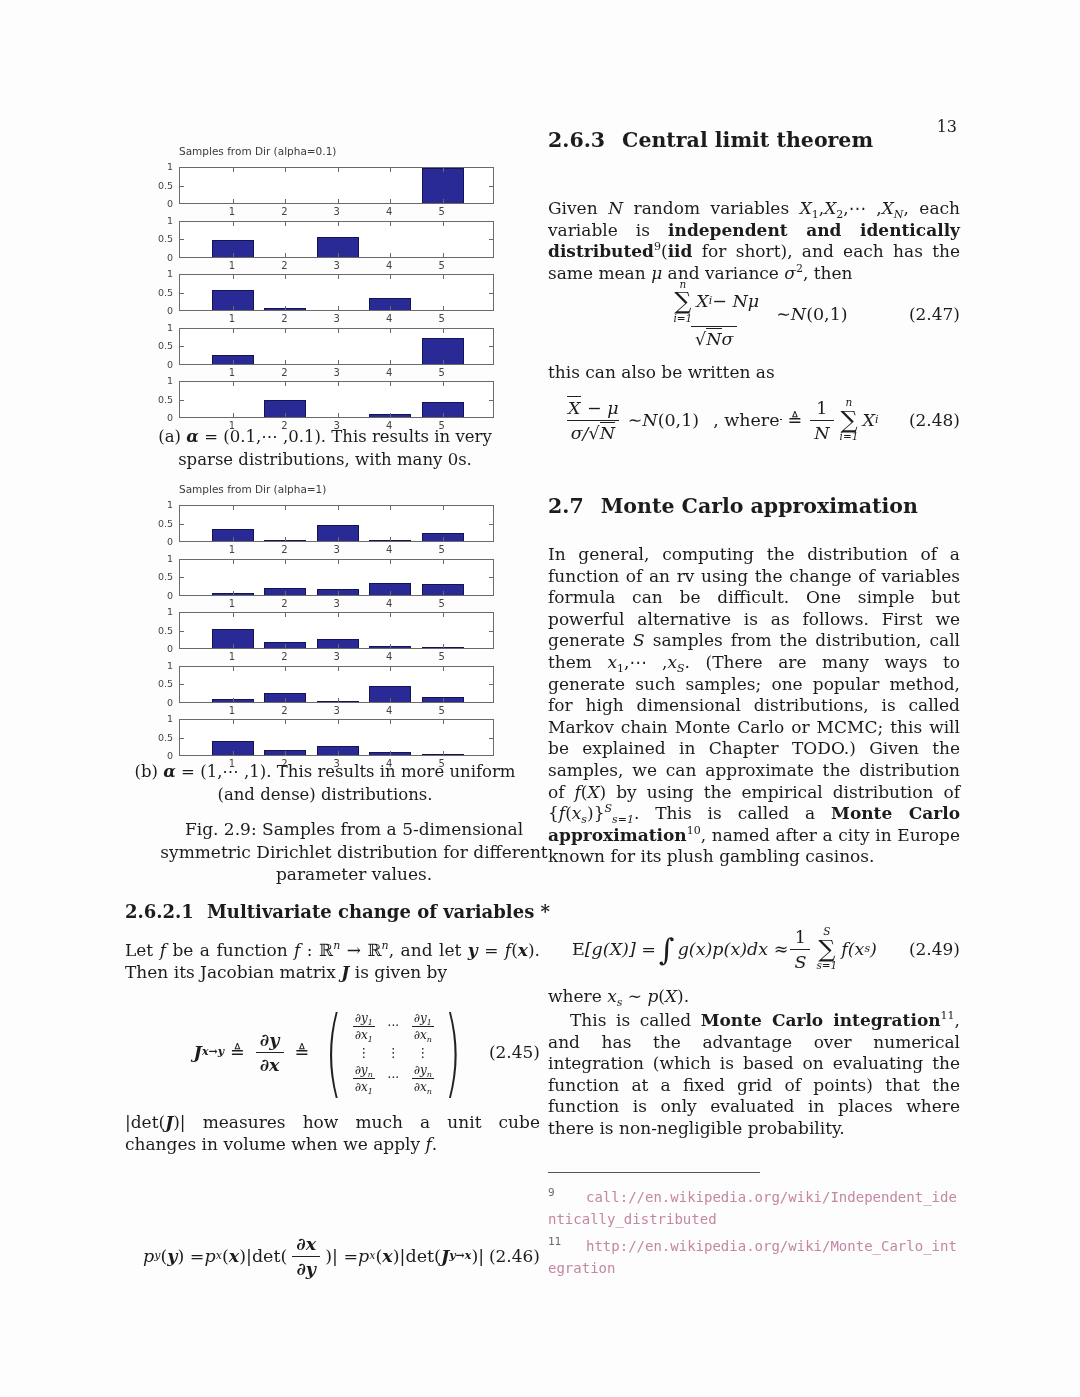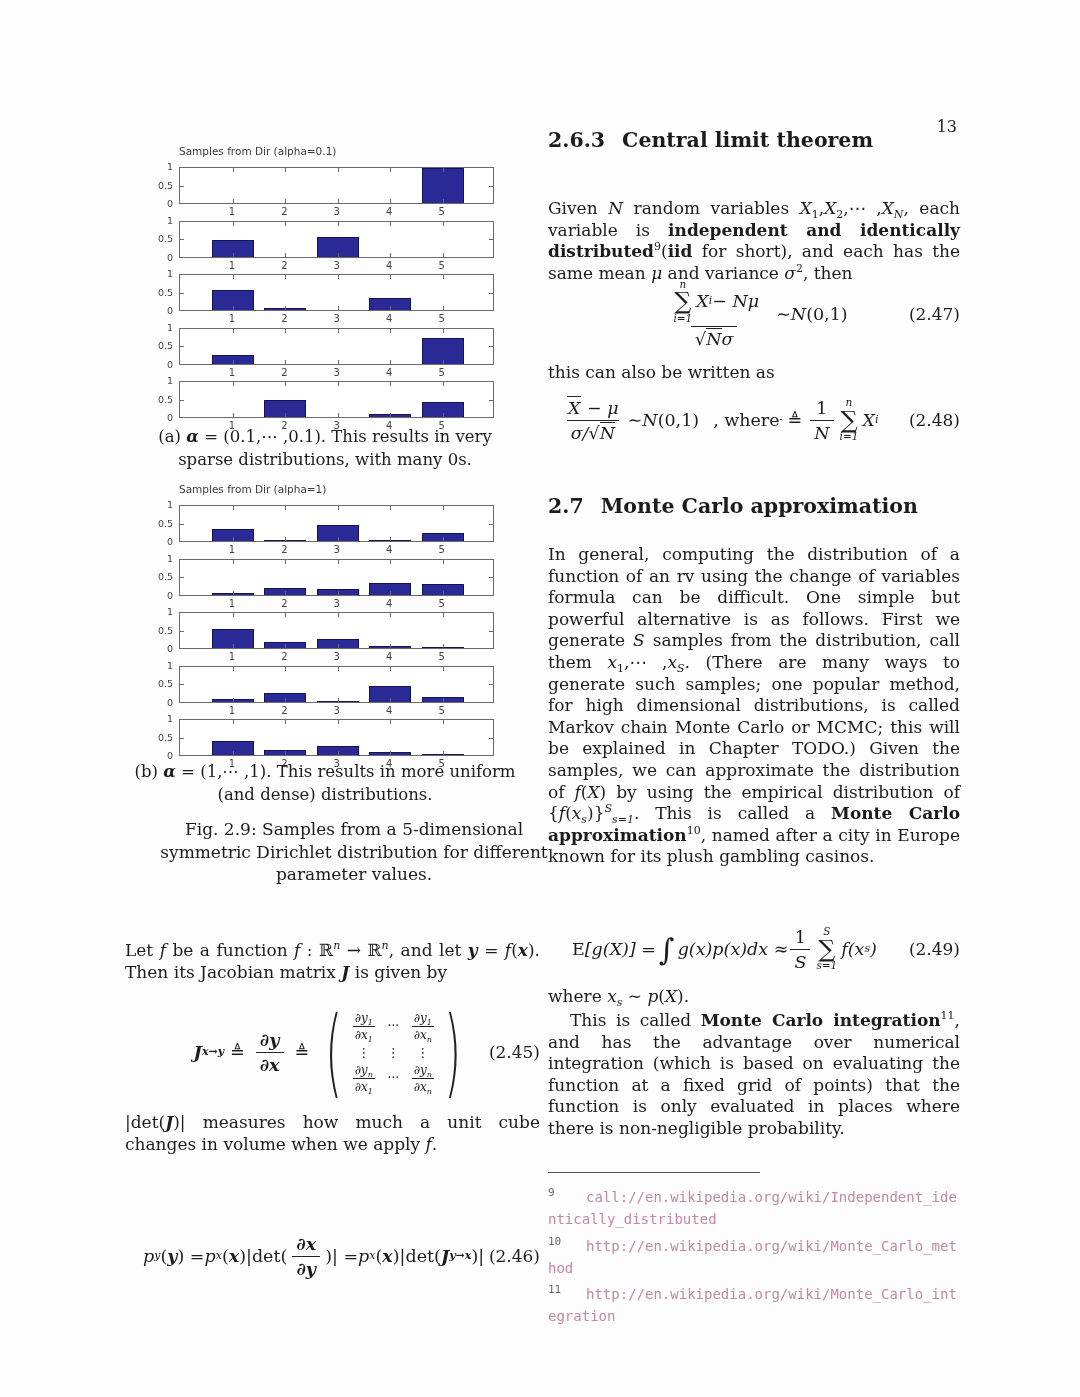--- a/index.html
+++ b/index.html
@@ -350,20 +350,23 @@
         <div class="xtick" style="left: 178.8px; width: 20px; top: 39px;">3</div>
         <div class="xtick" style="left: 231.2px; width: 20px; top: 39px;">4</div>
         <div class="xtick" style="left: 283.6px; width: 20px; top: 39px;">5</div>
       </div>
     </div>
 
   <div class="abs figcap" style="left:133px; top:761px; width:384px;"><span class="">(b) </span><span class="bdit">α</span><span class=""> = (1,⋯ ,1). This results in more uniform (and dense) distributions.</span></div>
 
   <div class="abs fig29cap" style="left:146px; top:818px; width:400px;margin-left:8px;"><span class="">Fig. 2.9: Samples from a 5-dimensional symmetric Dirichlet distribution for different parameter values.</span></div>
 
+  <div class="abs h3" style="left:125px; top:901px;">
+    <span class="hnum">2.6.2.1</span><span>Multivariate change of variables *</span>
+  </div>
 
   <p class="abs body" style="left:125px; top:940px; width:415px; margin:0;"><span class="">Let </span><span class="it">f</span><span class=""> be a function </span><span class="it">f</span><span class=""> : ℝ</span><sup class="it">n</sup><span class=""> → ℝ</span><sup class="it">n</sup><span class="">, and let </span><span class="bdit">y</span><span class=""> = </span><span class="it">f</span><span class="">(</span><span class="bdit">x</span><span class="">). Then its Jacobian matrix </span><span class="bdit">J</span><span class=""> is given by</span></p>
 
   <div class="eq" style="left:125px; top:996px; width:415px; height:112px;">
     <div class="eq-row">
       <span class="bdit">J</span>
         <sub class="bdit">x→y</sub>
       <span class="mathsym">≜</span>
       <span class="frac">
         <span class="num bdit">∂y</span>
@@ -517,17 +520,16 @@
     <span class="eq-label">(2.49)</span>
   </div>
 
   <p class="abs body" style="left:548px; top:986px; width:412px; margin:0;"><span class="">where </span><span class="it">x</span><sub class="it">s</sub><span class=""> ∼ </span><span class="it">p</span><span class="">(</span><span class="it">X</span><span class="">).</span></p>
 
   <p class="abs body indent" style="left:548px; top:1010px; width:412px; margin:0;"><span class="">This is called </span><span class="bd">Monte Carlo integration</span><sup>11</sup><span class="">, and has the advantage over numerical integration (which is based on evaluating the function at a fixed grid of points) that the function is only evaluated in places where there is non-negligible probability.</span></p>
 
   <div class="fnrule" style="left:548px; top:1172px; width:212px;"></div>
   <div class="abs" id="footnotes" style="left:548px; top:1182px; width:412px;">
       <div class="fn"><span class="fnum">9</span><span>call://en.wikipedia.org/wiki/Independent_identically_distributed</span></div>
-      <div class="fn"><span class="fnum">10</span><span>http://en.wikipedia.org/wiki/Monte_Carlo_method</span></div>
       <div class="fn"><span class="fnum">11</span><span>http://en.wikipedia.org/wiki/Monte_Carlo_integration</span></div>
     </div>
 
 </div>
 
 </body></html>

